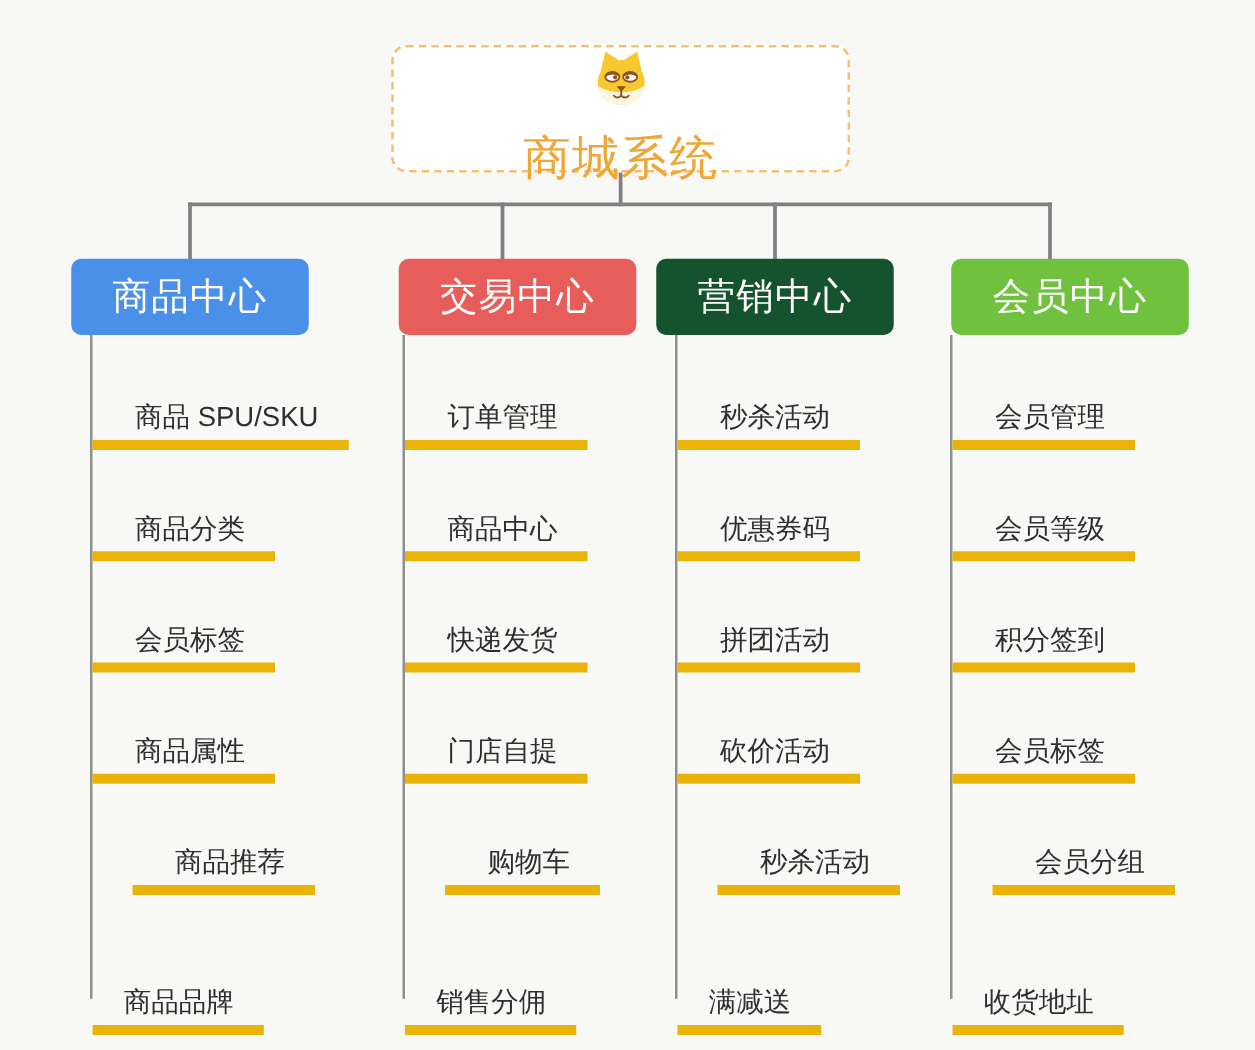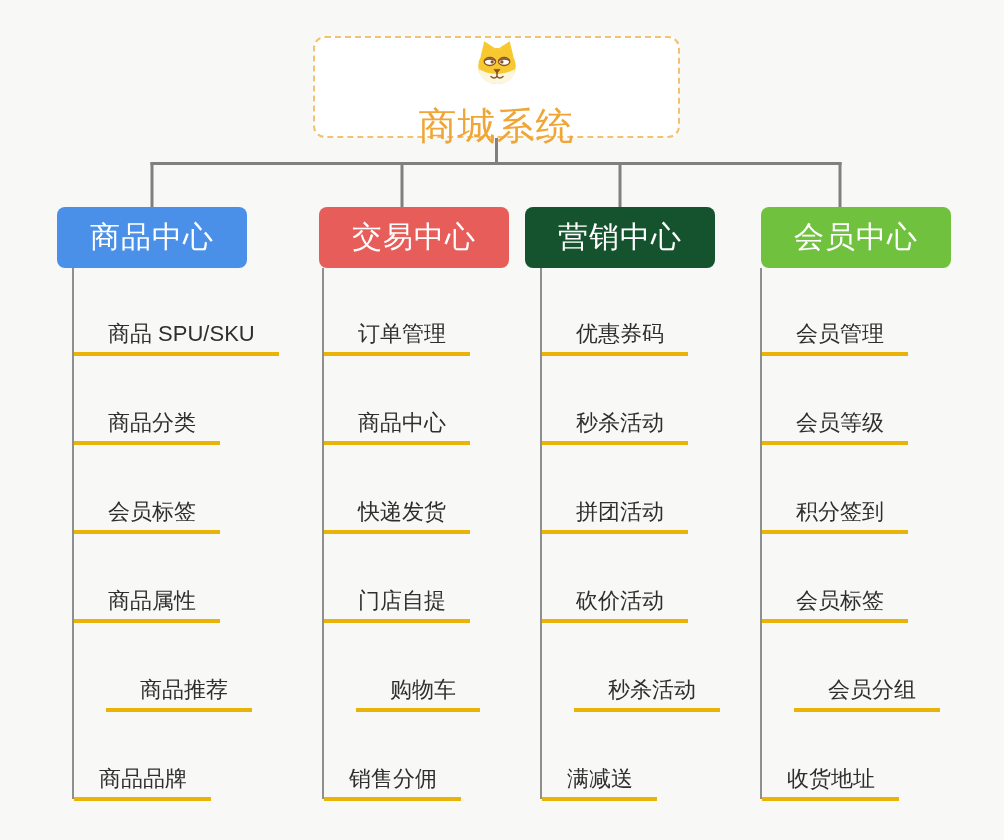--- a/index.html
+++ b/index.html
@@ -62,28 +62,28 @@
   .col-3 { left:540px; }
   .col-4 { left:760px; }
 
   .leaf {
     position:absolute; left:0;
     white-space:nowrap;
     padding:10px 24px 4px 34px;
     line-height:28px;
     font-size:22px;
     color:#2f2f2f;
-    border-bottom:4px solid #eab308;
+    border-bottom:8px solid #eab308;
   }
   .leaf:nth-child(1){ top:42px; }
   .leaf:nth-child(2){ top:131px;text-align:right; }
   .leaf:nth-child(3){ top:220px; }
   .leaf:nth-child(4){ top:309px; }
   .leaf:nth-child(5){ top:398px;margin-left:32px; }
-  .leaf:nth-child(6){ top:487px;padding-left:25px; }
+  .leaf:nth-child(6){ top:510px;padding-left:25px; }
 </style>
 </head>
 <body>
 
 <div class="canvas">
 
   <svg class="connectors" width="1004" height="840">
     <g stroke="#808080" stroke-width="3">
       <line x1="496.5" y1="138" x2="496.5" y2="165"></line>
       <line x1="150.5" y1="163.5" x2="841.5" y2="163.5"></line>
@@ -132,22 +132,22 @@
   <div class="branch-col col-2">
     <div class="leaf">订单管理</div>
     <div class="leaf">商品中心</div>
     <div class="leaf">快递发货</div>
     <div class="leaf">门店自提</div>
     <div class="leaf">购物车</div>
     <div class="leaf">销售分佣</div>
   </div>
 
   <div class="branch-col col-3">
+    <div class="leaf">秒杀活动</div>
     <div class="leaf">优惠券码</div>
-    <div class="leaf">秒杀活动</div>
     <div class="leaf">拼团活动</div>
     <div class="leaf">砍价活动</div>
     <div class="leaf">秒杀活动</div>
     <div class="leaf">满减送</div>
   </div>
 
   <div class="branch-col col-4">
     <div class="leaf">会员管理</div>
     <div class="leaf">会员等级</div>
     <div class="leaf">积分签到</div>

